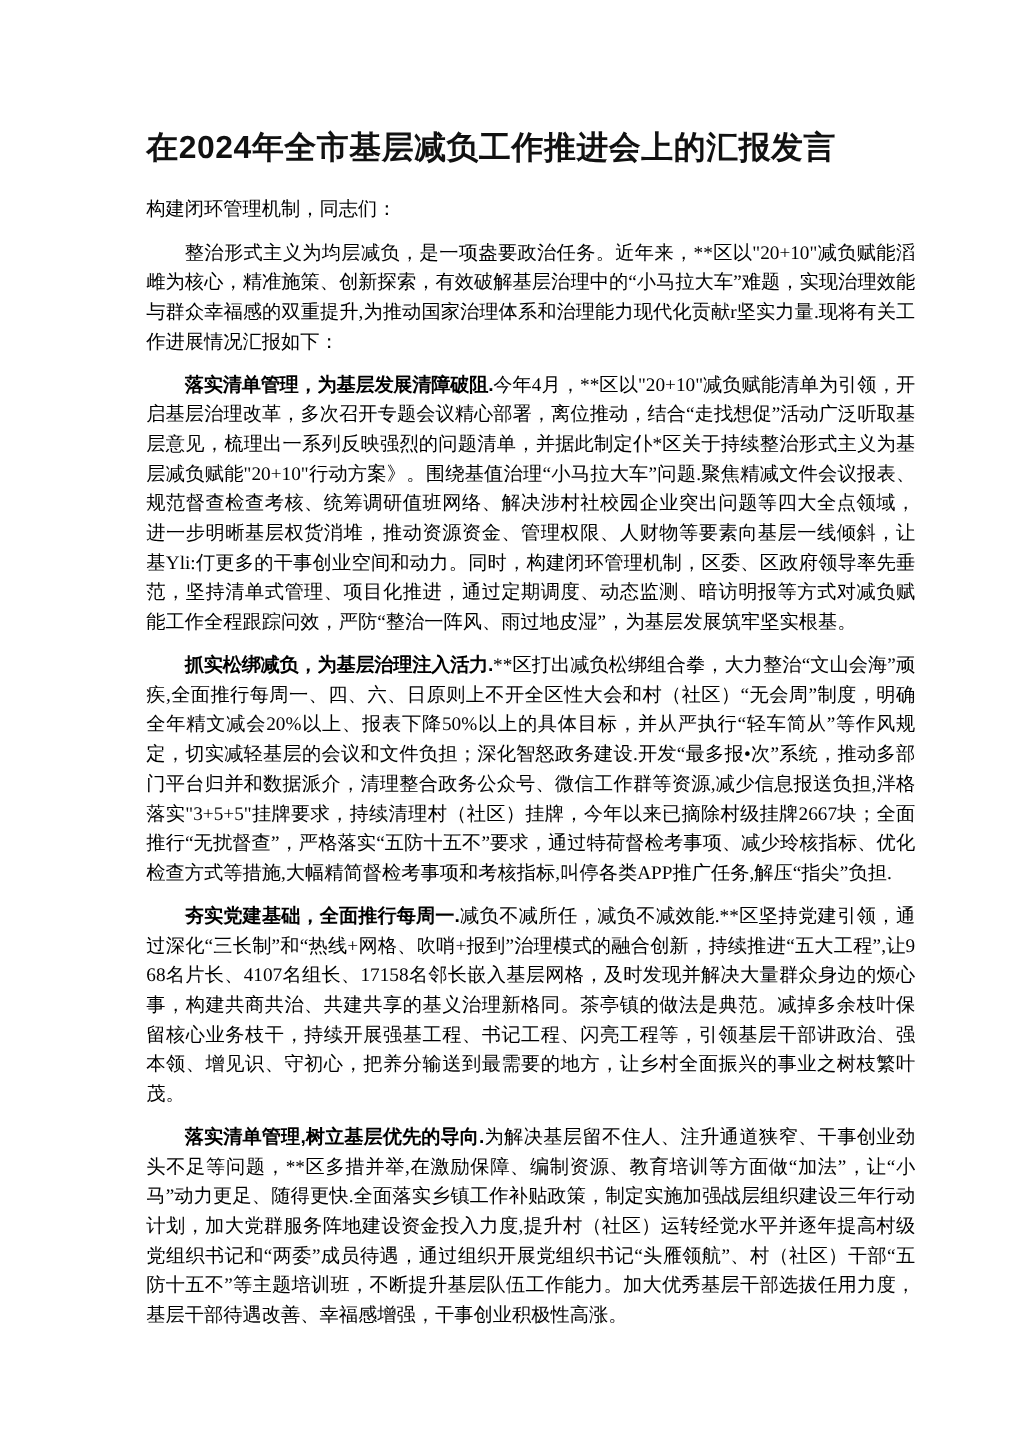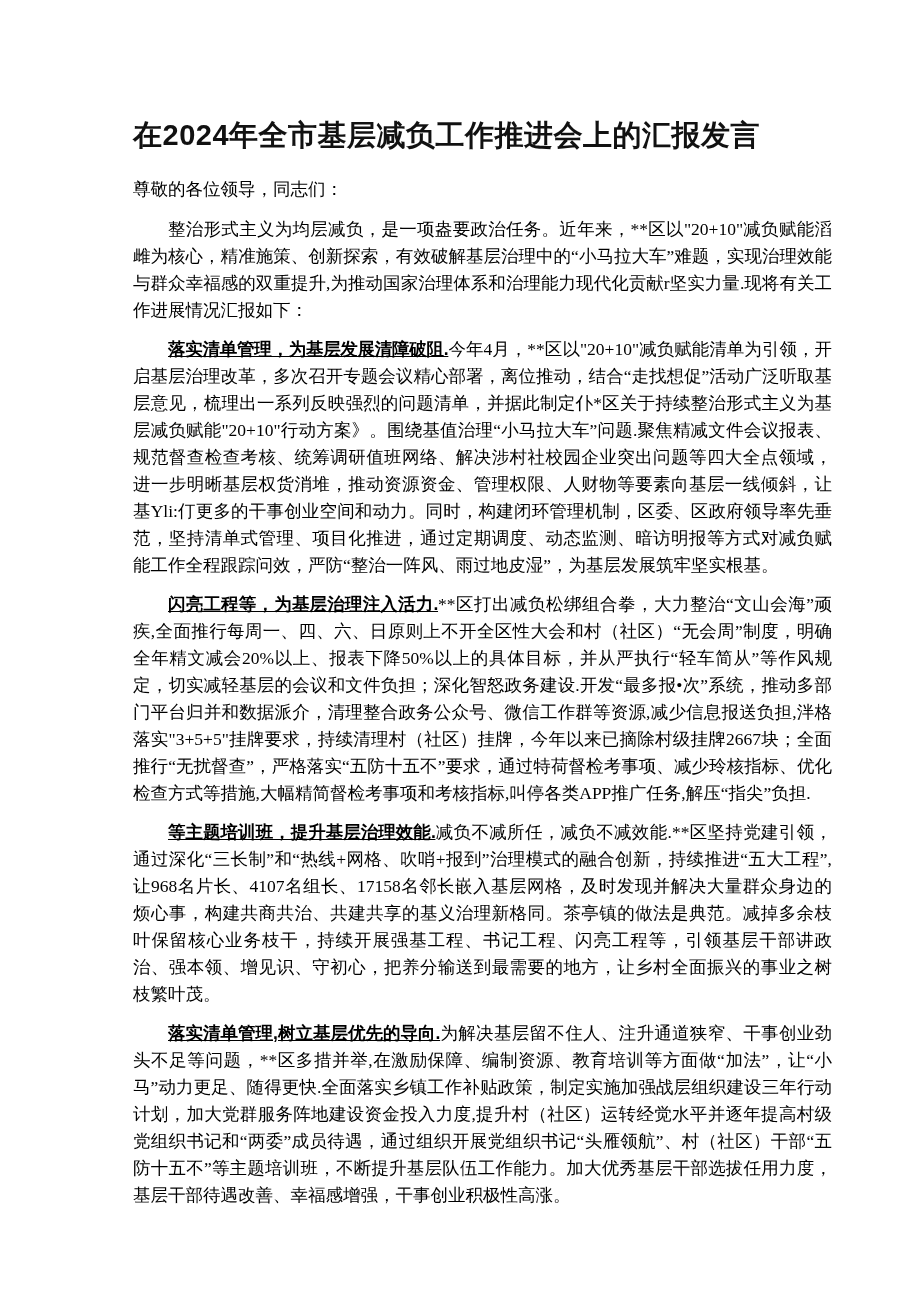--- a/index.html
+++ b/index.html
@@ -41,35 +41,34 @@
     text-align: justify;
     text-justify: inter-ideograph;
     text-indent: 35px;
     margin: 0 0 12px 0;
     word-break: break-all;
   }
   .para .lead {
     font-family: "Liberation Sans", sans-serif;
     font-weight: 700;
     letter-spacing: -0.3px;
-    text-decoration: underline;
   }
 </style>
 </head>
 <body>
 
 <div class="page">
 
   <h1 class="doc-title">在2024年全市基层减负工作推进会上的汇报发言</h1>
 
-  <p class="greeting">尊敬的各位领导，同志们：</p>
+  <p class="greeting">构建闭环管理机制，同志们：</p>
 
   <p class="para"><span class="lead"></span><span>整治形式主义为均层减负，是一项盎要政治任务。近年来，**区以"20+10"减负赋能滔雌为核心，精准施策、创新探索，有效破解基层治理中的“小马拉大车”难题，实现治理效能与群众幸福感的双重提升,为推动国家治理体系和治理能力现代化贡献r坚实力量.现将有关工作进展情况汇报如下：</span></p>
 
   <p class="para"><span class="lead">落实清单管理，为基层发展清障破阻.</span><span>今年4月，**区以"20+10"减负赋能清单为引领，开启基层治理改革，多次召开专题会议精心部署，离位推动，结合“走找想促”活动广泛听取基层意见，梳理出一系列反映强烈的问题清单，并据此制定仆*区关于持续整治形式主义为基层减负赋能"20+10"行动方案》。围绕基值治理“小马拉大车”问题.聚焦精减文件会议报表、规范督查检查考核、统筹调研值班网络、解决涉村社校园企业突出问题等四大全点领域，进一步明晰基层权货消堆，推动资源资金、管理权限、人财物等要素向基层一线倾斜，让基Yli:仃更多的干事创业空间和动力。同时，构建闭环管理机制，区委、区政府领导率先垂范，坚持清单式管理、项目化推进，通过定期调度、动态监测、暗访明报等方式对减负赋能工作全程跟踪问效，严防“整治一阵风、雨过地皮湿”，为基层发展筑牢坚实根基。</span></p>
 
-  <p class="para"><span class="lead">闪亮工程等，为基层治理注入活力.</span><span>**区打出减负松绑组合拳，大力整治“文山会海”顽疾,全面推行每周一、四、六、日原则上不开全区性大会和村（社区）“无会周”制度，明确全年精文减会20%以上、报表下降50%以上的具体目标，并从严执行“轻车简从”等作风规定，切实减轻基层的会议和文件负担；深化智怒政务建设.开发“最多报•次”系统，推动多部门平台归并和数据派介，清理整合政务公众号、微信工作群等资源,减少信息报送负担,泮格落实"3+5+5"挂牌要求，持续清理村（社区）挂牌，今年以来已摘除村级挂牌2667块；全面推行“无扰督查”，严格落实“五防十五不”要求，通过特荷督检考事项、减少玲核指标、优化检查方式等措施,大幅精简督检考事项和考核指标,叫停各类APP推广任务,解压“指尖”负担.</span></p>
+  <p class="para"><span class="lead">抓实松绑减负，为基层治理注入活力.</span><span>**区打出减负松绑组合拳，大力整治“文山会海”顽疾,全面推行每周一、四、六、日原则上不开全区性大会和村（社区）“无会周”制度，明确全年精文减会20%以上、报表下降50%以上的具体目标，并从严执行“轻车简从”等作风规定，切实减轻基层的会议和文件负担；深化智怒政务建设.开发“最多报•次”系统，推动多部门平台归并和数据派介，清理整合政务公众号、微信工作群等资源,减少信息报送负担,泮格落实"3+5+5"挂牌要求，持续清理村（社区）挂牌，今年以来已摘除村级挂牌2667块；全面推行“无扰督查”，严格落实“五防十五不”要求，通过特荷督检考事项、减少玲核指标、优化检查方式等措施,大幅精简督检考事项和考核指标,叫停各类APP推广任务,解压“指尖”负担.</span></p>
 
-  <p class="para"><span class="lead">等主题培训班，提升基层治理效能.</span><span>减负不减所任，减负不减效能.**区坚持党建引领，通过深化“三长制”和“热线+网格、吹哨+报到”治理模式的融合创新，持续推进“五大工程”,让968名片长、4107名组长、17158名邻长嵌入基层网格，及时发现并解决大量群众身边的烦心事，构建共商共治、共建共享的基义治理新格同。茶亭镇的做法是典范。减掉多余枝叶保留核心业务枝干，持续开展强基工程、书记工程、闪亮工程等，引领基层干部讲政治、强本领、增见识、守初心，把养分输送到最需要的地方，让乡村全面振兴的事业之树枝繁叶茂。</span></p>
+  <p class="para"><span class="lead">夯实党建基础，全面推行每周一.</span><span>减负不减所任，减负不减效能.**区坚持党建引领，通过深化“三长制”和“热线+网格、吹哨+报到”治理模式的融合创新，持续推进“五大工程”,让968名片长、4107名组长、17158名邻长嵌入基层网格，及时发现并解决大量群众身边的烦心事，构建共商共治、共建共享的基义治理新格同。茶亭镇的做法是典范。减掉多余枝叶保留核心业务枝干，持续开展强基工程、书记工程、闪亮工程等，引领基层干部讲政治、强本领、增见识、守初心，把养分输送到最需要的地方，让乡村全面振兴的事业之树枝繁叶茂。</span></p>
 
   <p class="para"><span class="lead">落实清单管理,树立基层优先的导向.</span><span>为解决基层留不住人、注升通道狭窄、干事创业劲头不足等问题，**区多措并举,在激励保障、编制资源、教育培训等方面做“加法”，让“小马”动力更足、随得更快.全面落实乡镇工作补贴政策，制定实施加强战层组织建设三年行动计划，加大党群服务阵地建设资金投入力度,提升村（社区）运转经觉水平并逐年提高村级党组织书记和“两委”成员待遇，通过组织开展党组织书记“头雁领航”、村（社区）干部“五防十五不”等主题培训班，不断提升基层队伍工作能力。加大优秀基层干部选拔任用力度，基层干部待遇改善、幸福感增强，干事创业积极性高涨。</span></p>
 
 </div>
 
 </body></html>

